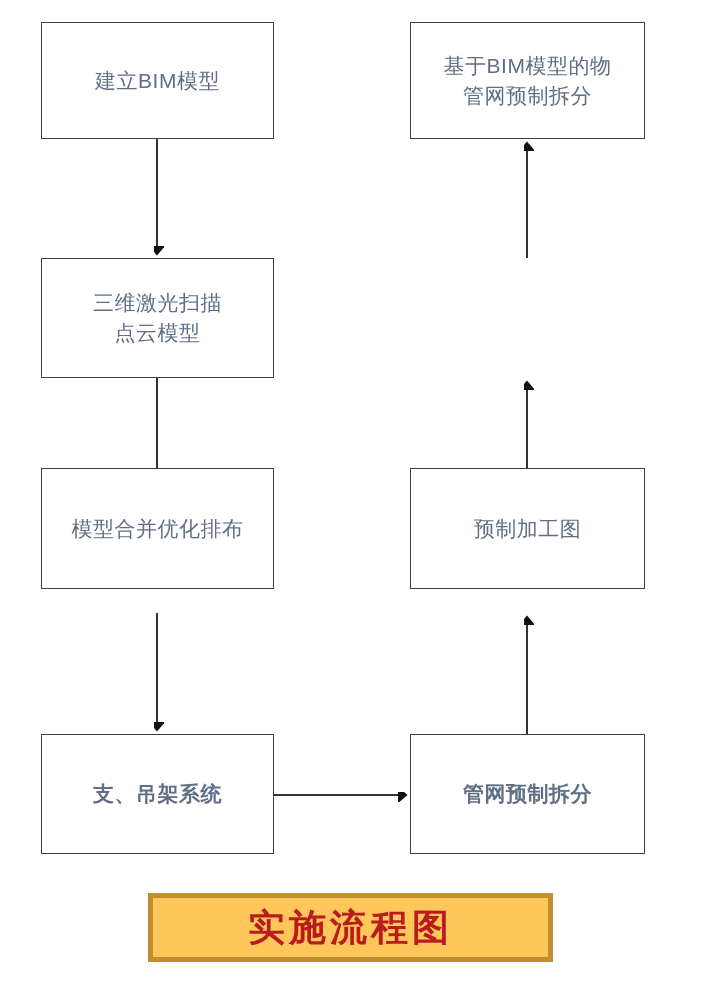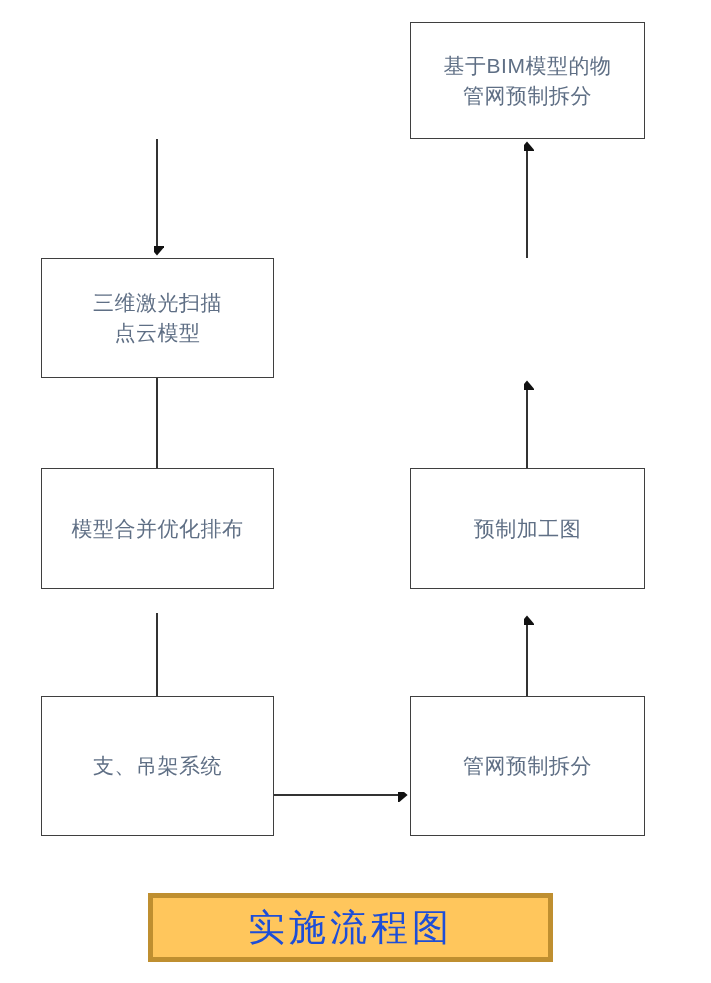--- a/index.html
+++ b/index.html
@@ -40,21 +40,21 @@
     white-space: pre-line;
     font-family: "Liberation Sans", "DejaVu Sans", sans-serif;
   }
 
   .node.left  { left: 41px;  width: 233px; }
   .node.right { left: 410px; width: 235px; }
 
   .row1 { top: 22px;  height: 117px; }
   .row2 { top: 258px; height: 120px; }
   .row3 { top: 468px; height: 121px; }
-  .row4 { top: 696px; height: 140px; }
+  .row4 { top: 734px; height: 120px; font-weight: bold; }
 
   .node .label {
     display: block;
     padding: 0 10px;
   }
 
   
   #connectors {
     position: absolute;
     left: 0;
@@ -72,23 +72,23 @@
     width: 405px;
     height: 69px;
     box-sizing: border-box;
     background: #FFC65C;
     border: 5px solid #BF8F30;
     display: flex;
     align-items: center;
     justify-content: center;
   }
   .banner-text {
-    color: #1d4ed8;
+    color: #b91c1c;
     font-family: "DejaVu Serif", "Liberation Serif", serif;
-    font-weight: normal;
+    font-weight: bold;
     font-size: 37px;
     letter-spacing: 4px;
     line-height: 1;
   }
 </style>
 </head>
 <body>
 
 <div id="flowchart">
 
@@ -113,20 +113,23 @@
 
     <line x1="274" y1="795" x2="406" y2="795" stroke="#333333" stroke-width="2" marker-end="url(#arrow-right)"></line>
 
     <line x1="527" y1="734" x2="527" y2="617" stroke="#333333" stroke-width="2" marker-end="url(#arrow-up)"></line>
 
     <line x1="527" y1="492" x2="527" y2="382" stroke="#333333" stroke-width="2" marker-end="url(#arrow-up)"></line>
 
     <line x1="527" y1="258" x2="527" y2="143" stroke="#333333" stroke-width="2" marker-end="url(#arrow-up)"></line>
   </svg>
 
+  <div class="node left row1">
+    <span class="label">建立BIM模型</span>
+  </div>
 
   <div class="node left row2">
     <span class="label">三维激光扫描
 点云模型</span>
   </div>
 
   <div class="node left row3">
     <span class="label">模型合并优化排布</span>
   </div>
 

